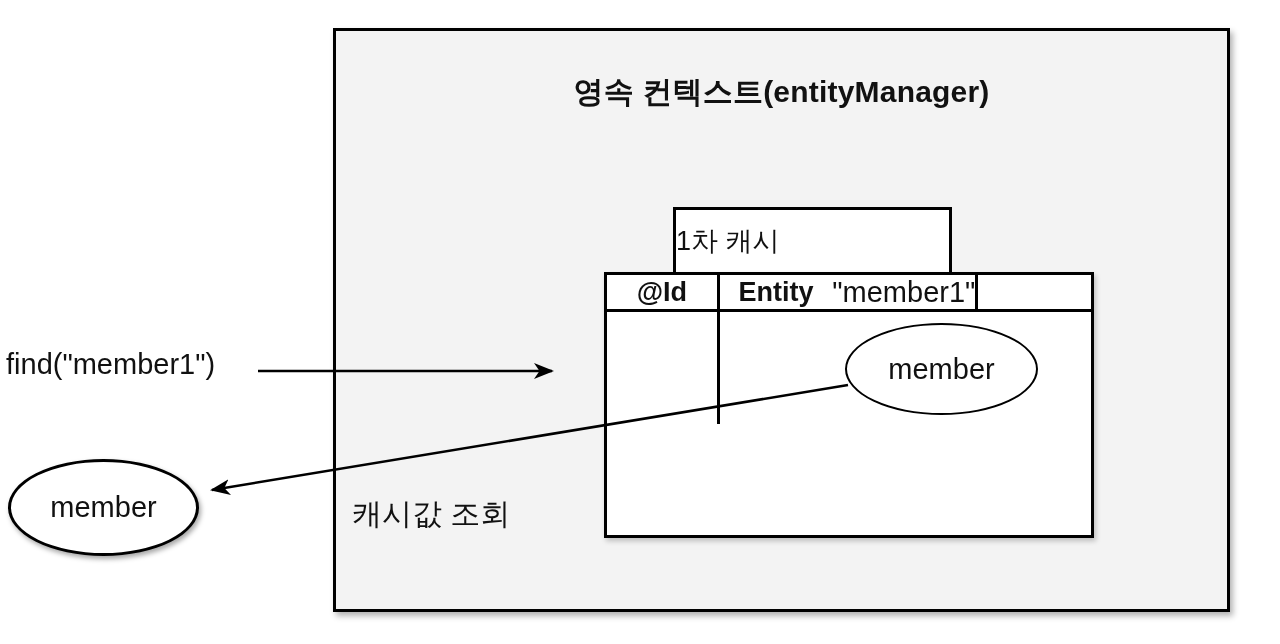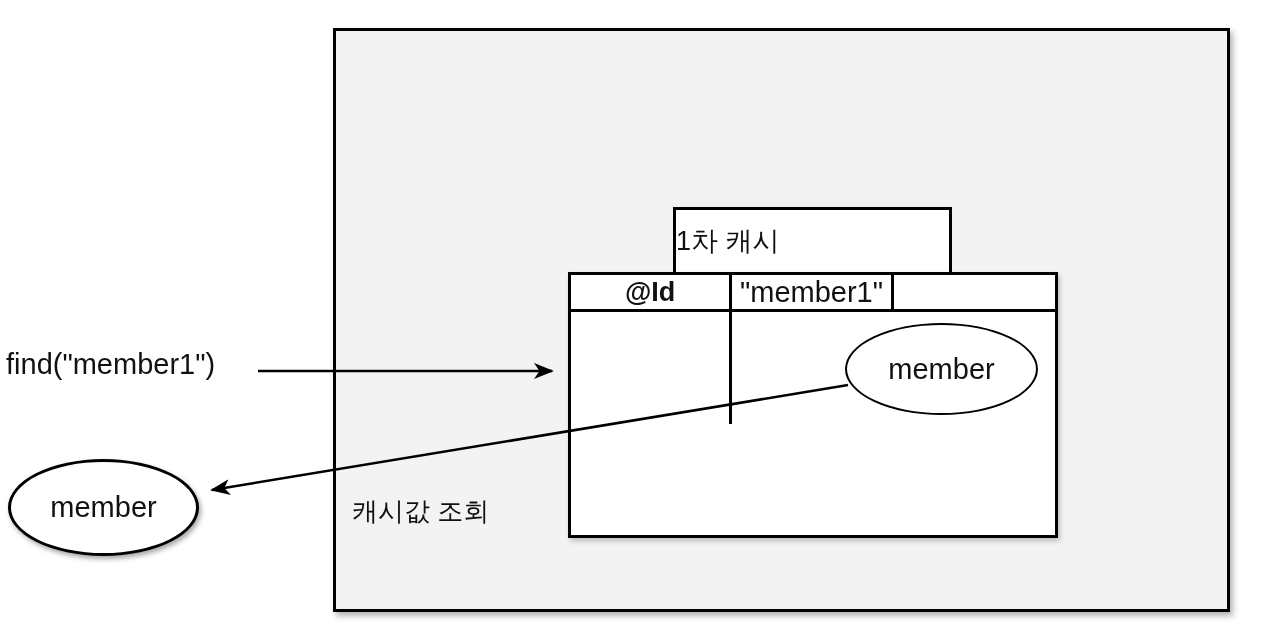--- a/index.html
+++ b/index.html
@@ -42,26 +42,26 @@
     width: 279px; height: 68px;
     background: #ffffff;
     border: 3px solid #000000;
     display: flex; align-items: center; justify-content: flex-start;
     font-size: 27px;
   }
 
   
   .cache-table {
     position: absolute;
-    left: 568px; top: 272px;
+    left: 604px; top: 272px;
     width: 490px; height: 266px;
     background: #ffffff;
     border: 3px solid #000000;
     display: grid;
-    grid-template-columns: 1fr 1fr 1fr;
+    grid-template-columns: 1fr 1fr 1fr 1fr;
     grid-template-rows: 37px 1fr 1fr;
     box-shadow: 2px 3px 5px rgba(0,0,0,0.22);
   }
   .cache-table .cell {
     border-right: 3px solid #000000;
     border-bottom: 3px solid #000000;
     display: flex; align-items: center; justify-content: center;
   }
   .cache-table .cell.last-col { border-right: none; }
   .cache-table .cell.last-row { border-bottom: none; }
@@ -100,46 +100,48 @@
     position: absolute;
     left: 6px; top: 348px;
     font-size: 29px;
     white-space: nowrap;
   }
 
   
   .lookup-label {
     position: absolute;
     left: 352px; top: 494px;
-    font-size: 26px;
+    font-size: 30px;
     white-space: nowrap;
   }
 
   
   svg.arrows {
     position: absolute;
     left: 0; top: 0;
     width: 1280px; height: 644px;
     z-index: 5;
     pointer-events: none;
   }
 </style>
 </head>
 <body>
 
 <div class="canvas">
 
   <div class="outer-box"></div>
+  <div class="outer-title">영속 컨텍스트(entityManager)</div>
 
   <div class="cache-box">
     <span>1차 캐시</span>
   </div>
 
   <div class="cache-table">
     <div class="cell head">@Id</div>
+    <div class="cell head last-col">Entity</div>
 
     <div class="cell id-val">"member1"</div>
     <div class="cell last-col"></div>
 
     <div class="cell last-row"></div>
     <div class="cell last-col last-row"></div>
   </div>
 
   <div class="entity-ellipse">
     <span>member</span>

